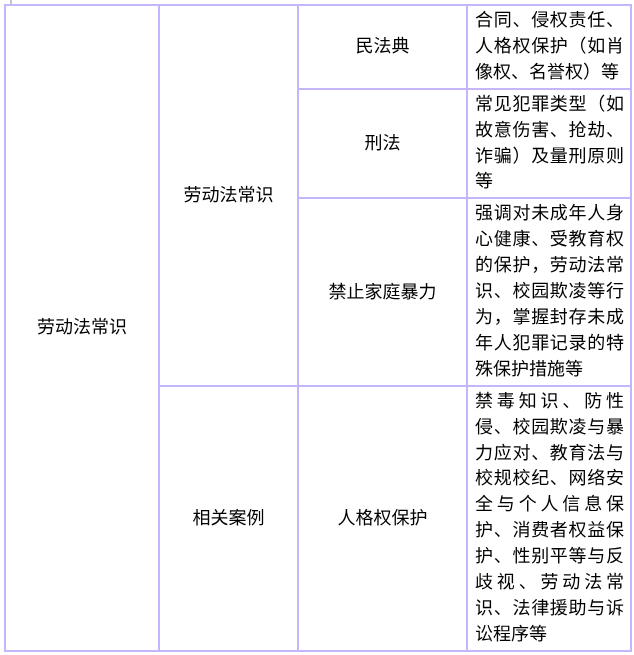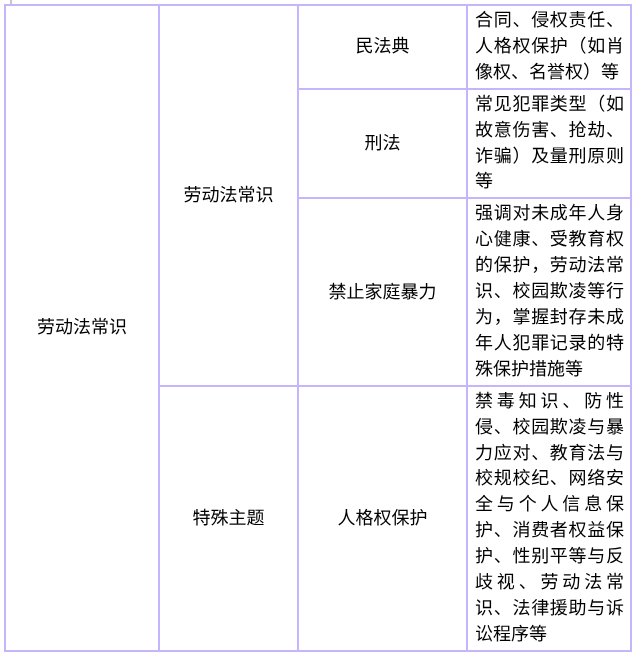--- a/index.html
+++ b/index.html
@@ -77,18 +77,18 @@
     </tr>
     <tr class="row-2">
       <td class="cell-center">刑法</td>
       <td class="cell-detail">常见犯罪类型（如故意伤害、抢劫、诈骗）及量刑原则等</td>
     </tr>
     <tr class="row-3">
       <td class="cell-center">禁止家庭暴力</td>
       <td class="cell-detail">强调对未成年人身心健康、受教育权的保护，劳动法常识、校园欺凌等行为，掌握封存未成年人犯罪记录的特殊保护措施等</td>
     </tr>
     <tr class="row-4">
-      <td class="cell-center">特殊主题</td>
+      <td class="cell-center">相关案例</td>
       <td class="cell-center">人格权保护</td>
       <td class="cell-detail">禁毒知识、防性侵、校园欺凌与暴力应对、教育法与校规校纪、网络安全与个人信息保护、消费者权益保护、性别平等与反歧视、劳动法常识、法律援助与诉讼程序等</td>
     </tr>
   </tbody>
 </table>
 
 </body></html>

